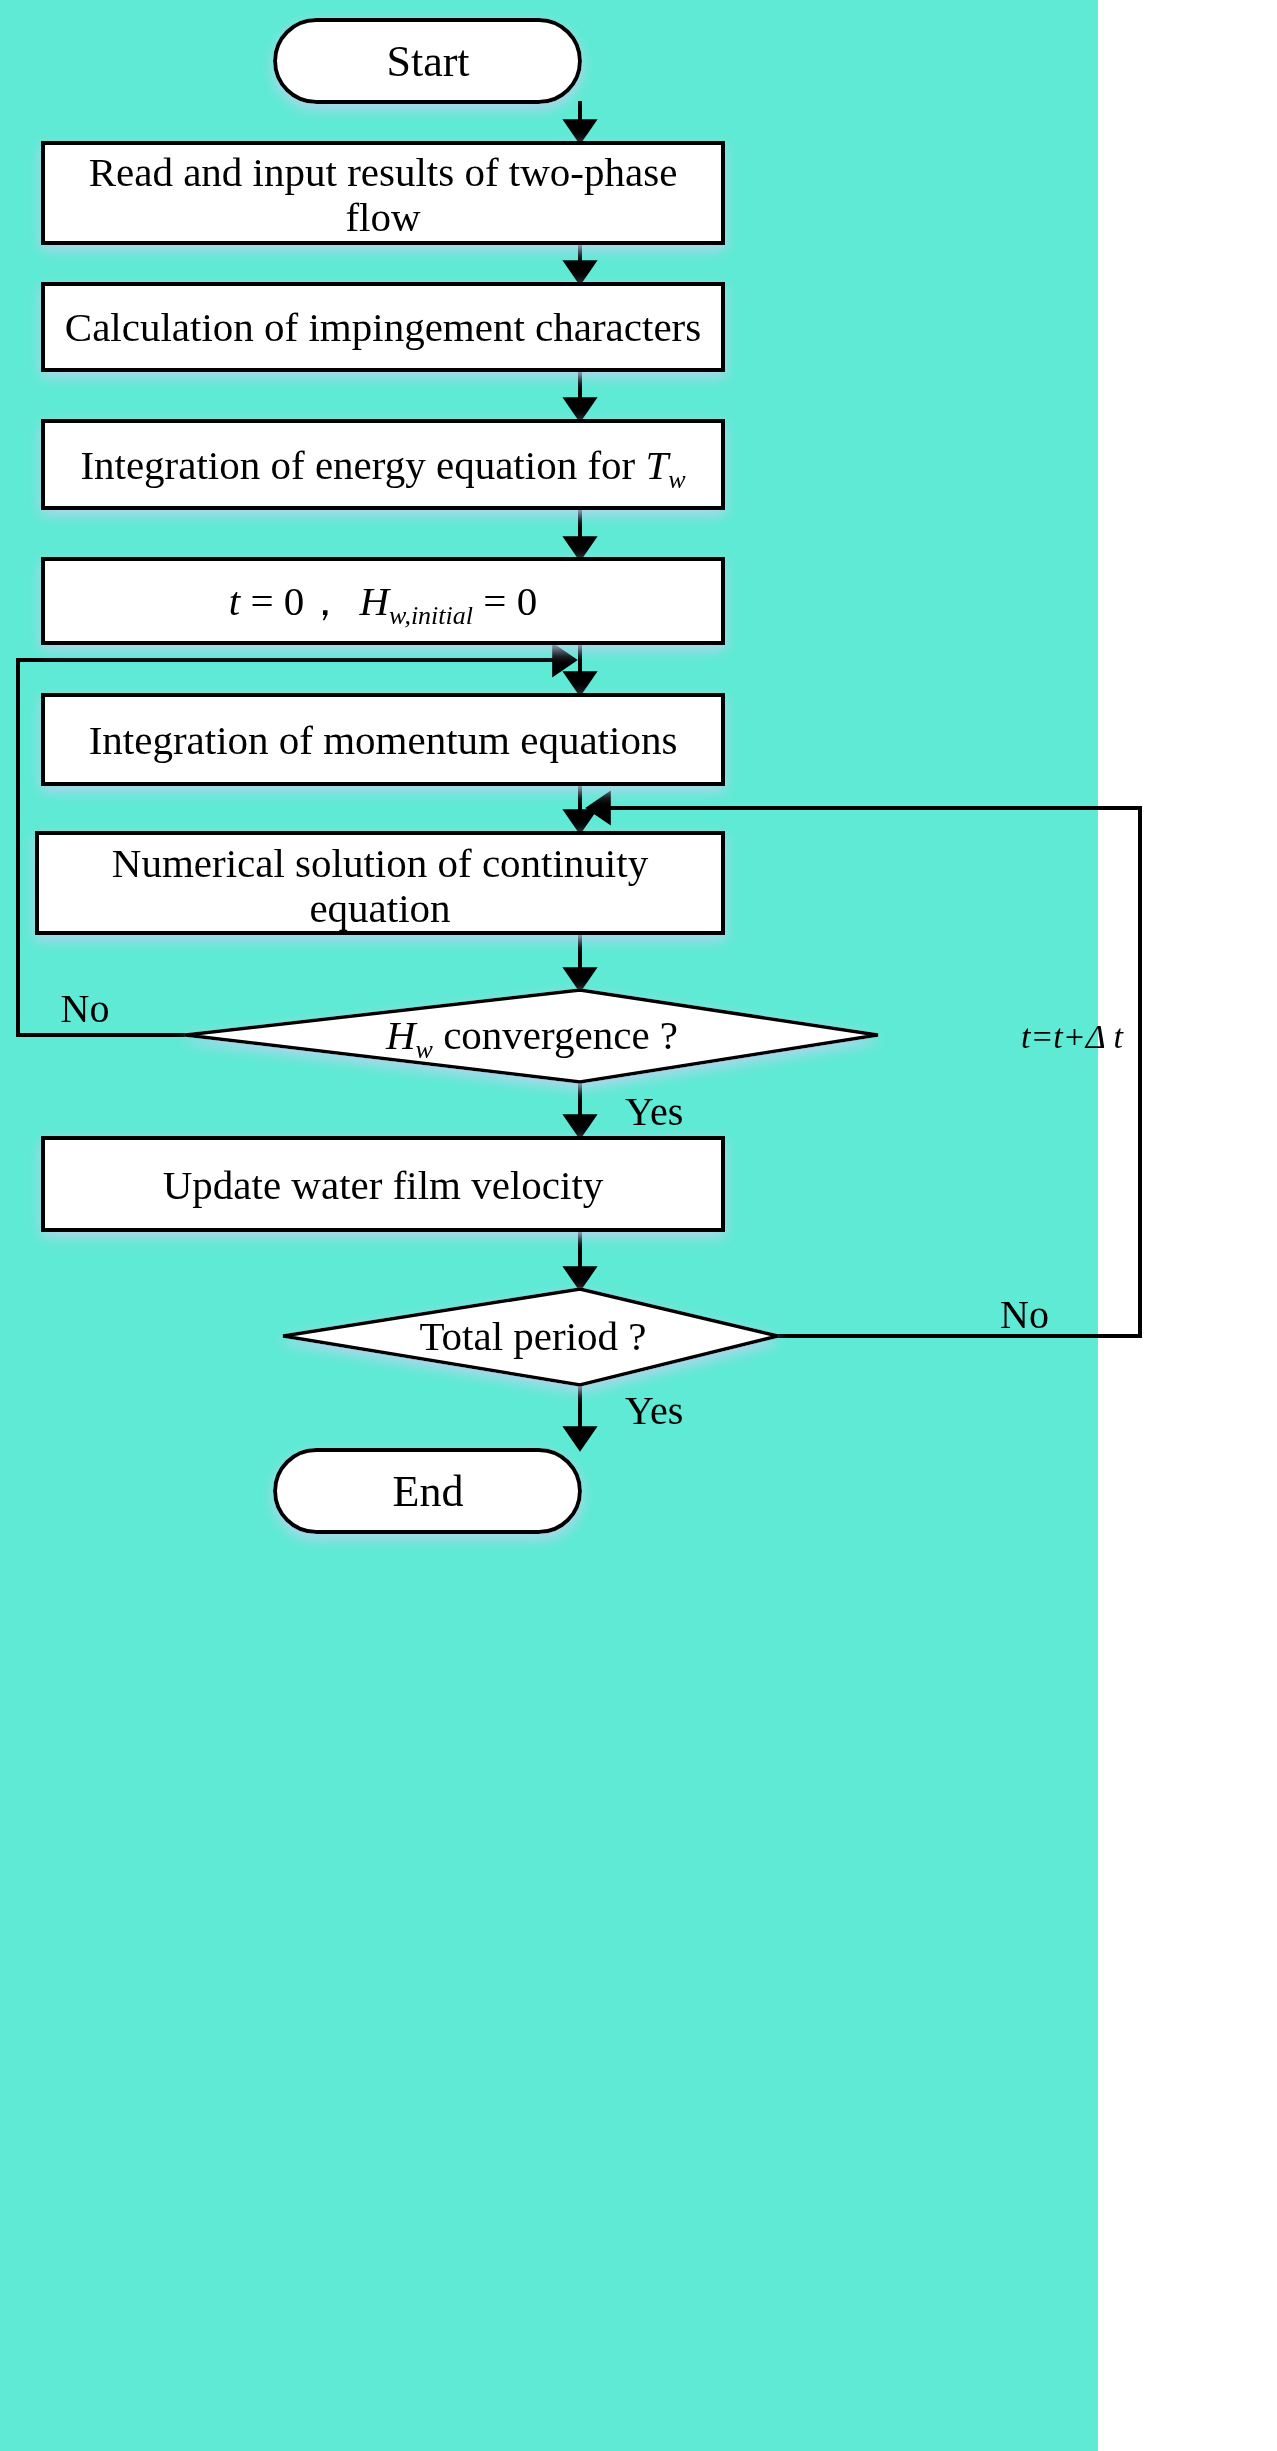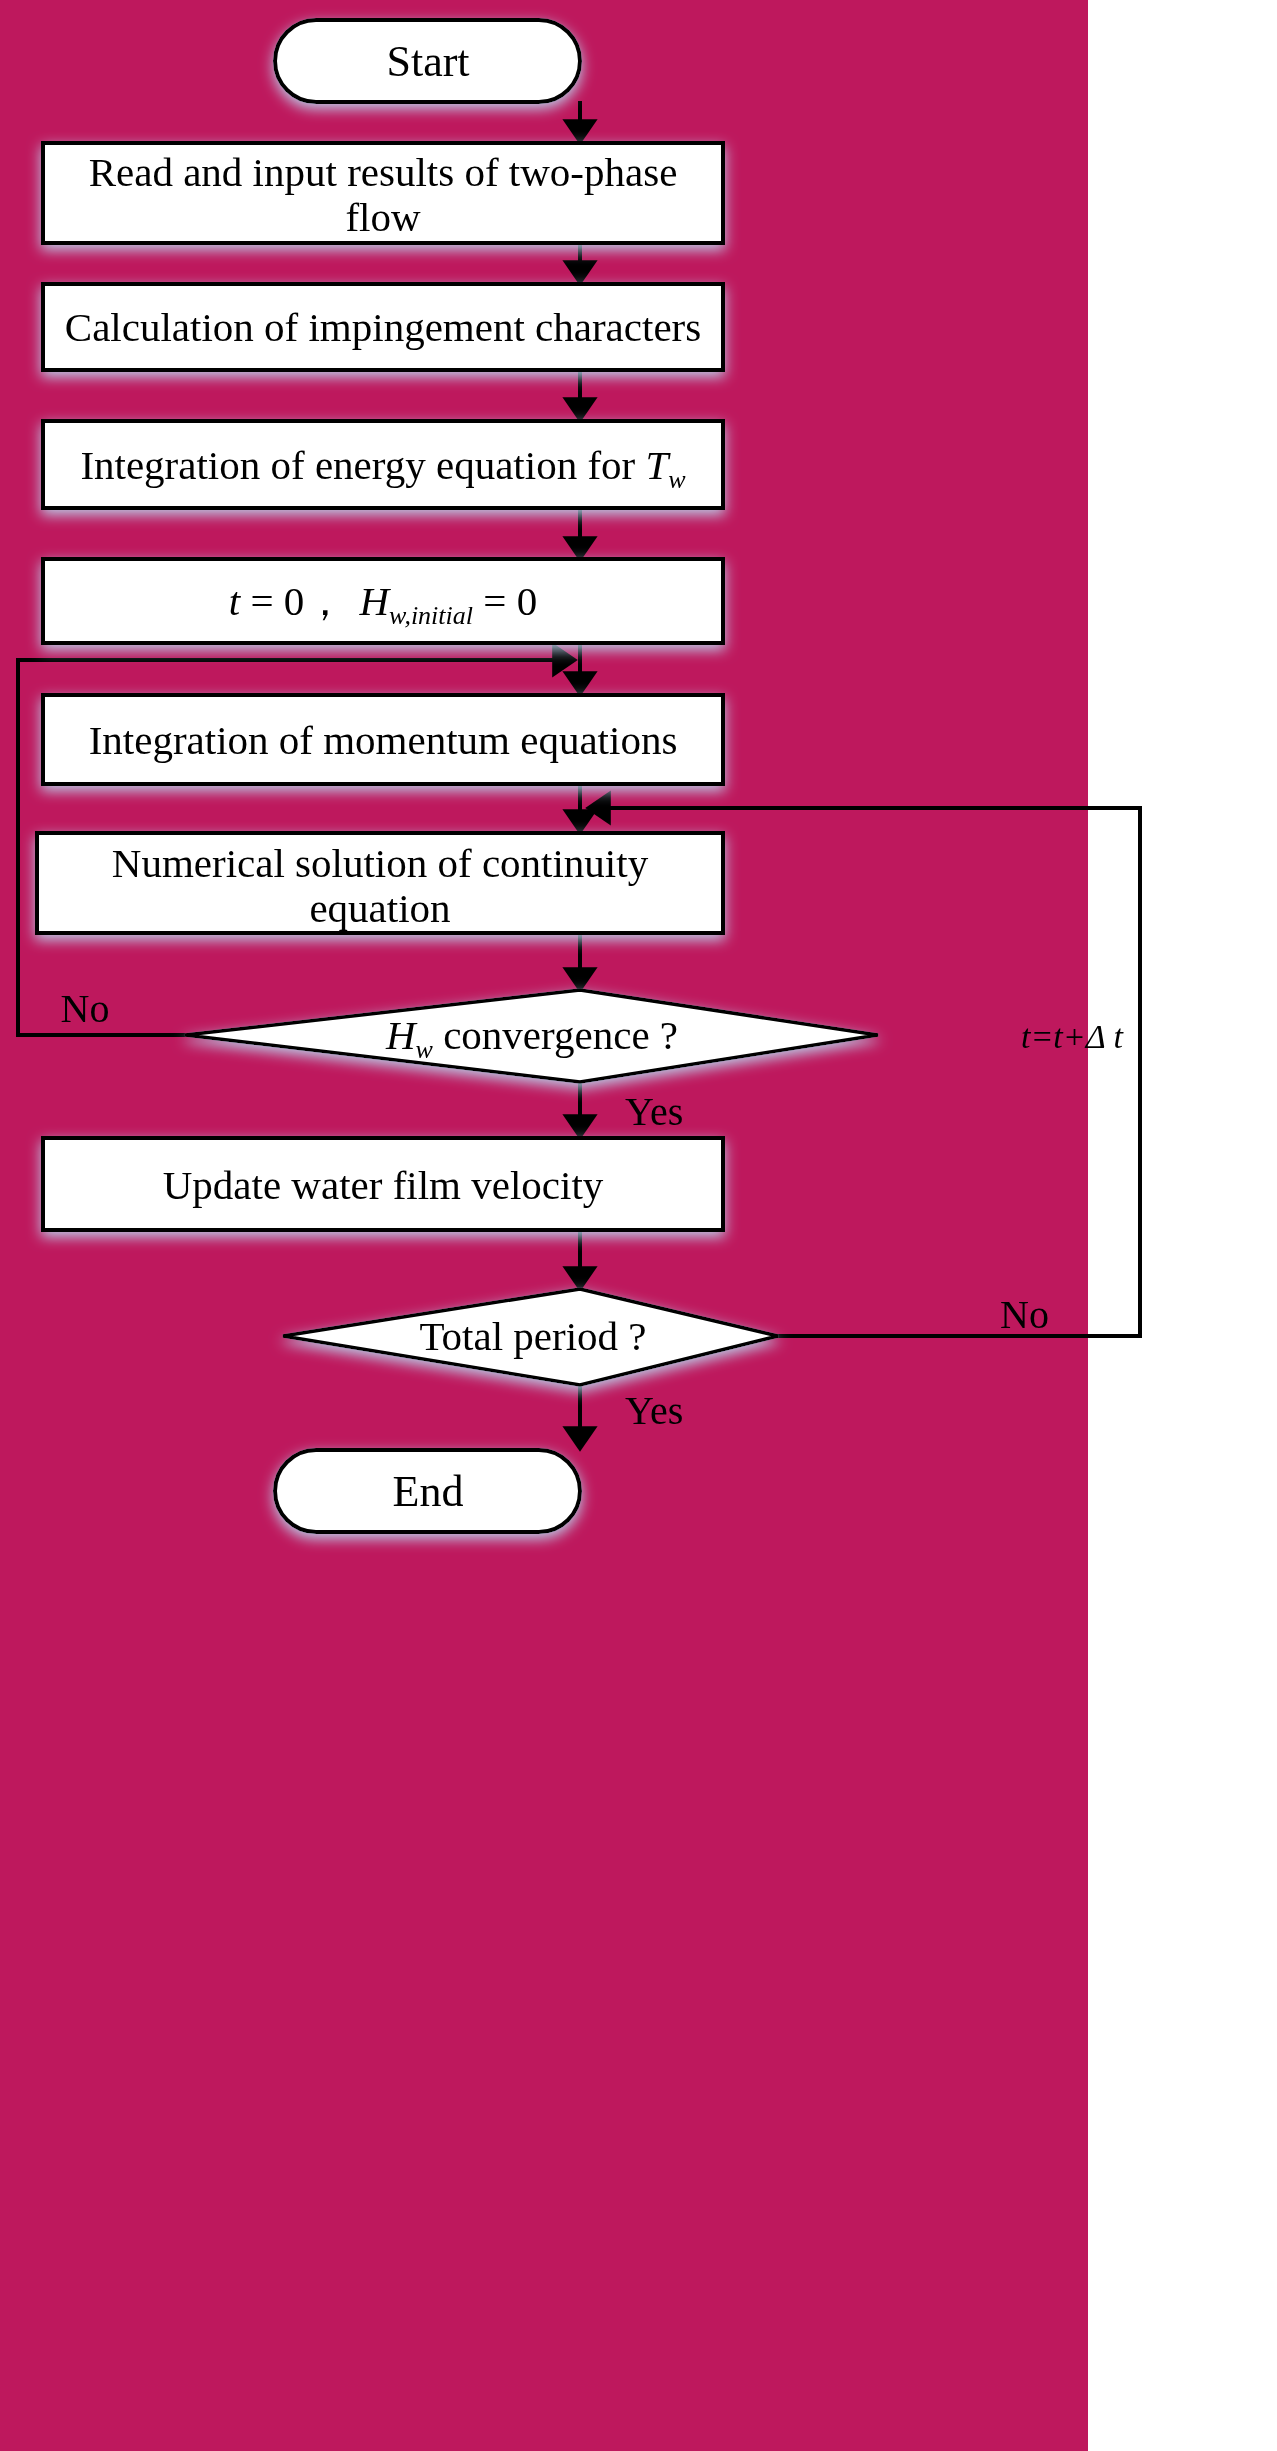--- a/index.html
+++ b/index.html
@@ -1,18 +1,18 @@
 <!DOCTYPE html>
 <html><head>
 <meta charset="utf-8">
 <style>
   html,body{margin:0;padding:0;background:#ffffff;}
   body{width:1277px;height:2451px;overflow:hidden;
        font-family:"Liberation Serif","DejaVu Serif",serif;}
-  #canvas{position:relative;width:1088px;height:2451px;background:#be185d;}
+  #canvas{position:relative;width:1088px;height:2451px;background:#5eead4;padding-left:10px;}
   svg{position:absolute;top:0;left:0;width:1277px;height:2451px;}
   .glow{filter:url(#blueGlow);}
   .shape{fill:#ffffff;stroke:#000000;stroke-width:4;}
   .shape-thin{fill:#ffffff;stroke:#000000;stroke-width:3.5;}
   .conn{stroke:#000000;stroke-width:4;fill:none;}
   text{font-family:"Liberation Serif","DejaVu Serif",serif;fill:#000;}
   .t-body{font-size:41px;}
   .t-label{font-size:40px;}
   .t-term{font-size:44px;}
   .t-math{font-size:41px;font-style:italic;}

